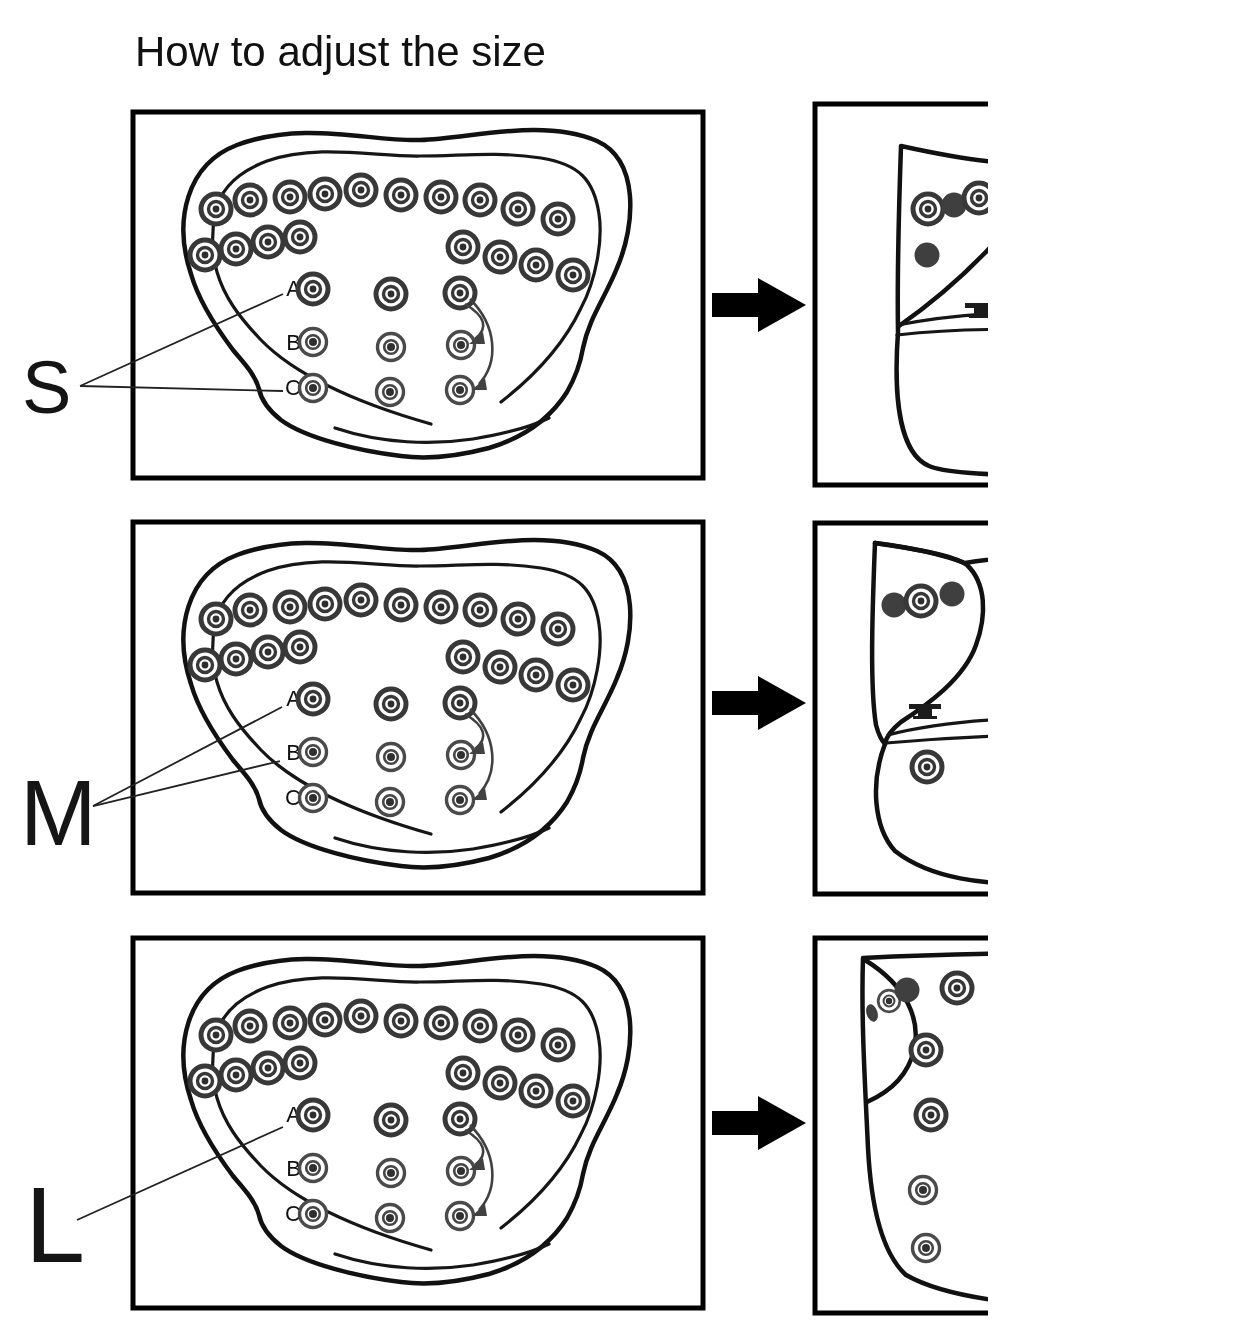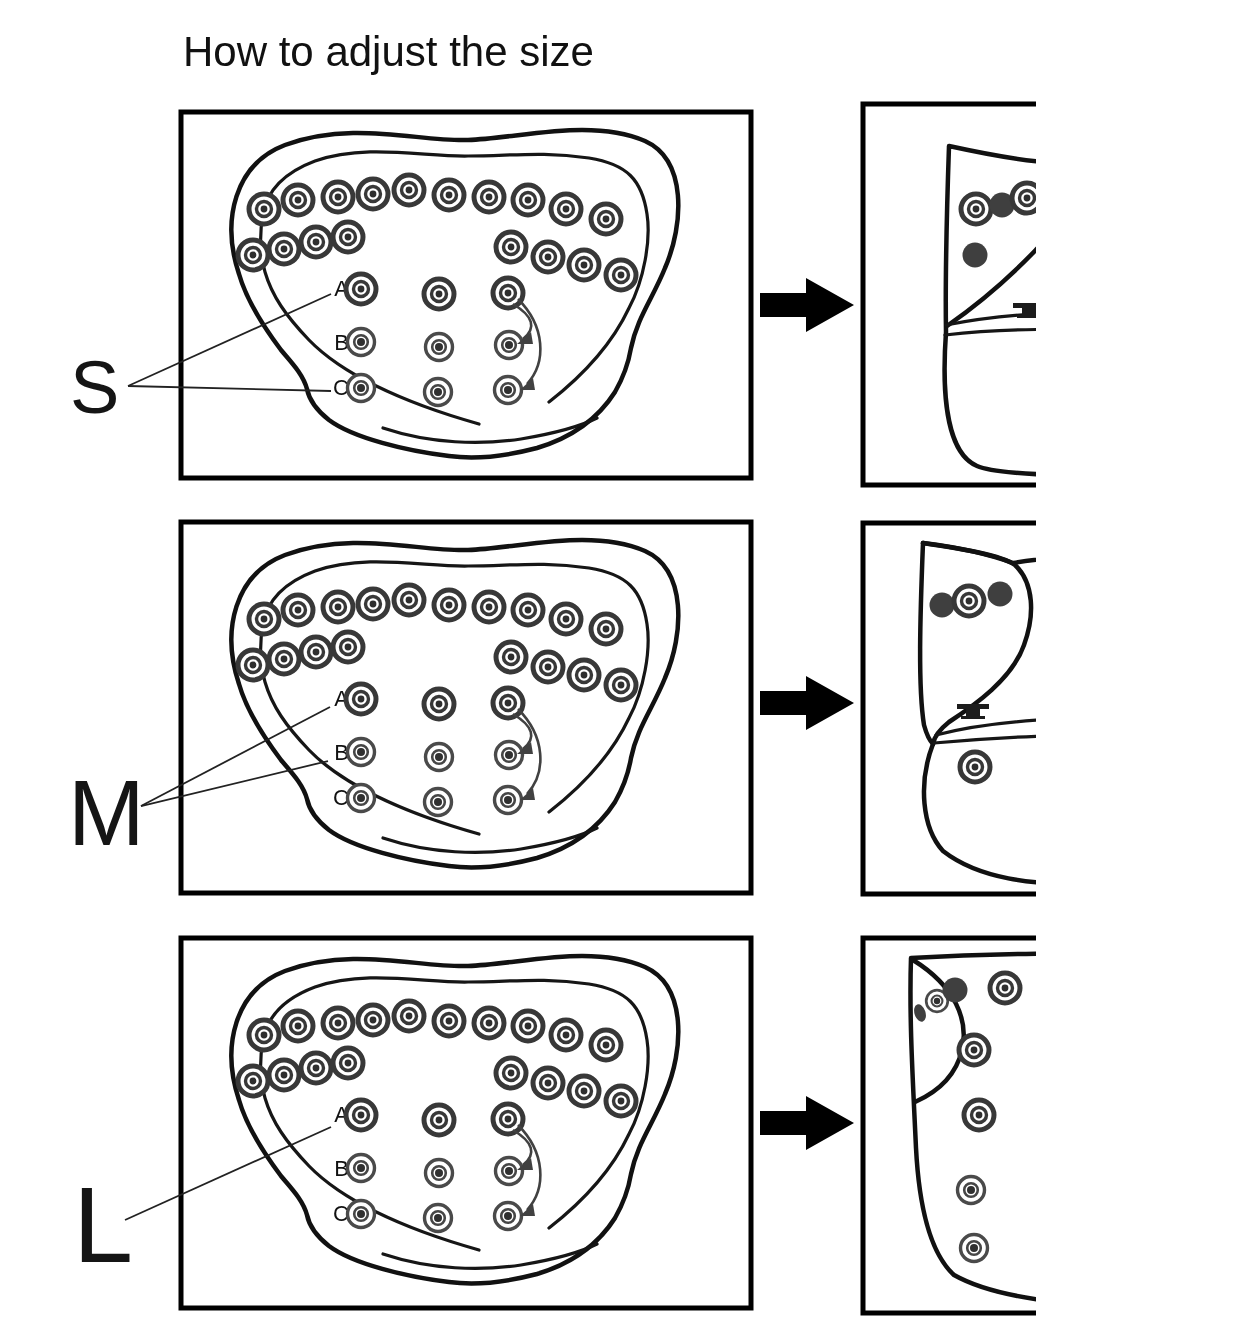--- a/index.html
+++ b/index.html
@@ -1,16 +1,16 @@
 <!DOCTYPE html>
 <html><head>
 <meta charset="utf-8">
 <style>
   html,body { margin:0; padding:0; background:#ffffff; }
-  .page { position:relative; width:988px; height:1337px; background:#fff; overflow:hidden;padding-left:48px; }
+  .page { position:relative; width:988px; height:1337px; background:#fff; overflow:hidden; }
   svg { display:block; }
   text { font-family:"Liberation Sans","DejaVu Sans",sans-serif; fill:#111111; }
   .panel  { fill:none; stroke:#000000; stroke-width:5; }
   .ol     { fill:none; stroke:#111111; stroke-width:4.5; stroke-linecap:round; stroke-linejoin:round; }
   .ol2    { fill:none; stroke:#161616; stroke-width:3.2; stroke-linecap:round; }
   .thin   { fill:none; stroke:#222222; stroke-width:1.8; }
   .arc    { fill:none; stroke:#414141; stroke-width:2.6; }
   .ah     { fill:#414141; stroke:none; }
   .title-text  { font-size:42px; }
   .size-letter { fill:#151515; }

